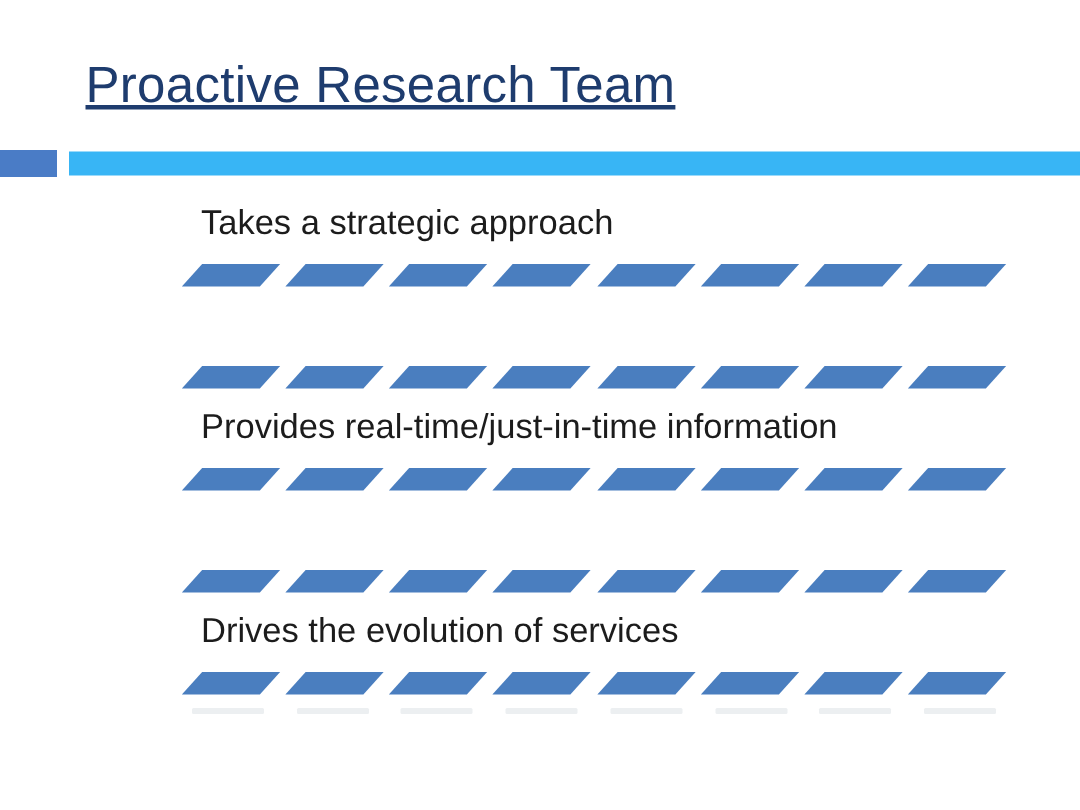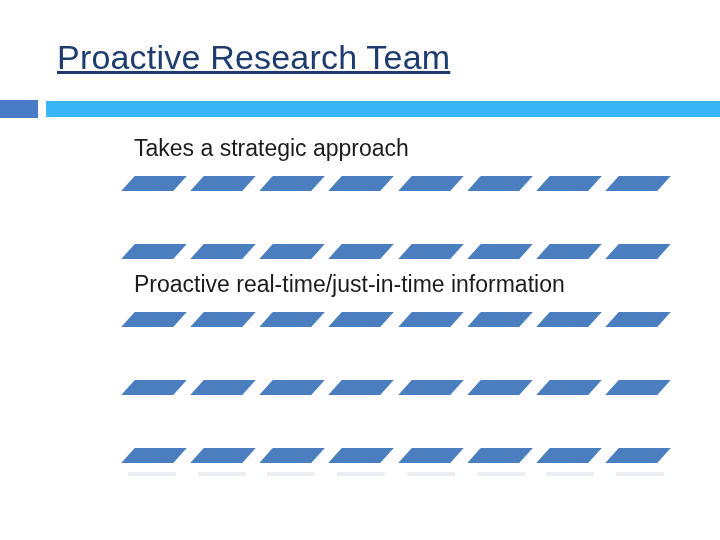--- a/index.html
+++ b/index.html
@@ -66,21 +66,21 @@
           <span class="para" style="background: rgb(74, 126, 191);"></span>
           <span class="para" style="background: rgb(74, 126, 191);"></span>
           <span class="para" style="background: rgb(74, 126, 191);"></span>
           <span class="para" style="background: rgb(74, 126, 191);"></span>
           <span class="para" style="background: rgb(74, 126, 191);"></span>
         </div>
 
   </div>
 
   <div class="bullet">
-    <p class="bullet-text">Proactive real-time/just-in-time information</p>
+    <p class="bullet-text">Provides real-time/just-in-time information</p>
     <div class="divider">
           <span class="para" style="background: rgb(74, 126, 191);"></span>
           <span class="para" style="background: rgb(74, 126, 191);"></span>
           <span class="para" style="background: rgb(74, 126, 191);"></span>
           <span class="para" style="background: rgb(74, 126, 191);"></span>
           <span class="para" style="background: rgb(74, 126, 191);"></span>
           <span class="para" style="background: rgb(74, 126, 191);"></span>
           <span class="para" style="background: rgb(74, 126, 191);"></span>
           <span class="para" style="background: rgb(74, 126, 191);"></span>
         </div>
@@ -95,20 +95,21 @@
           <span class="para" style="background: rgb(74, 126, 191);"></span>
           <span class="para" style="background: rgb(74, 126, 191);"></span>
           <span class="para" style="background: rgb(74, 126, 191);"></span>
           <span class="para" style="background: rgb(74, 126, 191);"></span>
           <span class="para" style="background: rgb(74, 126, 191);"></span>
         </div>
 
   </div>
 
   <div class="bullet last">
+    <p class="bullet-text">Drives the evolution of services</p>
     <div class="divider">
           <span class="para" style="background: rgb(74, 126, 191);"></span>
           <span class="para" style="background: rgb(74, 126, 191);"></span>
           <span class="para" style="background: rgb(74, 126, 191);"></span>
           <span class="para" style="background: rgb(74, 126, 191);"></span>
           <span class="para" style="background: rgb(74, 126, 191);"></span>
           <span class="para" style="background: rgb(74, 126, 191);"></span>
           <span class="para" style="background: rgb(74, 126, 191);"></span>
           <span class="para" style="background: rgb(74, 126, 191);"></span>
         </div>

